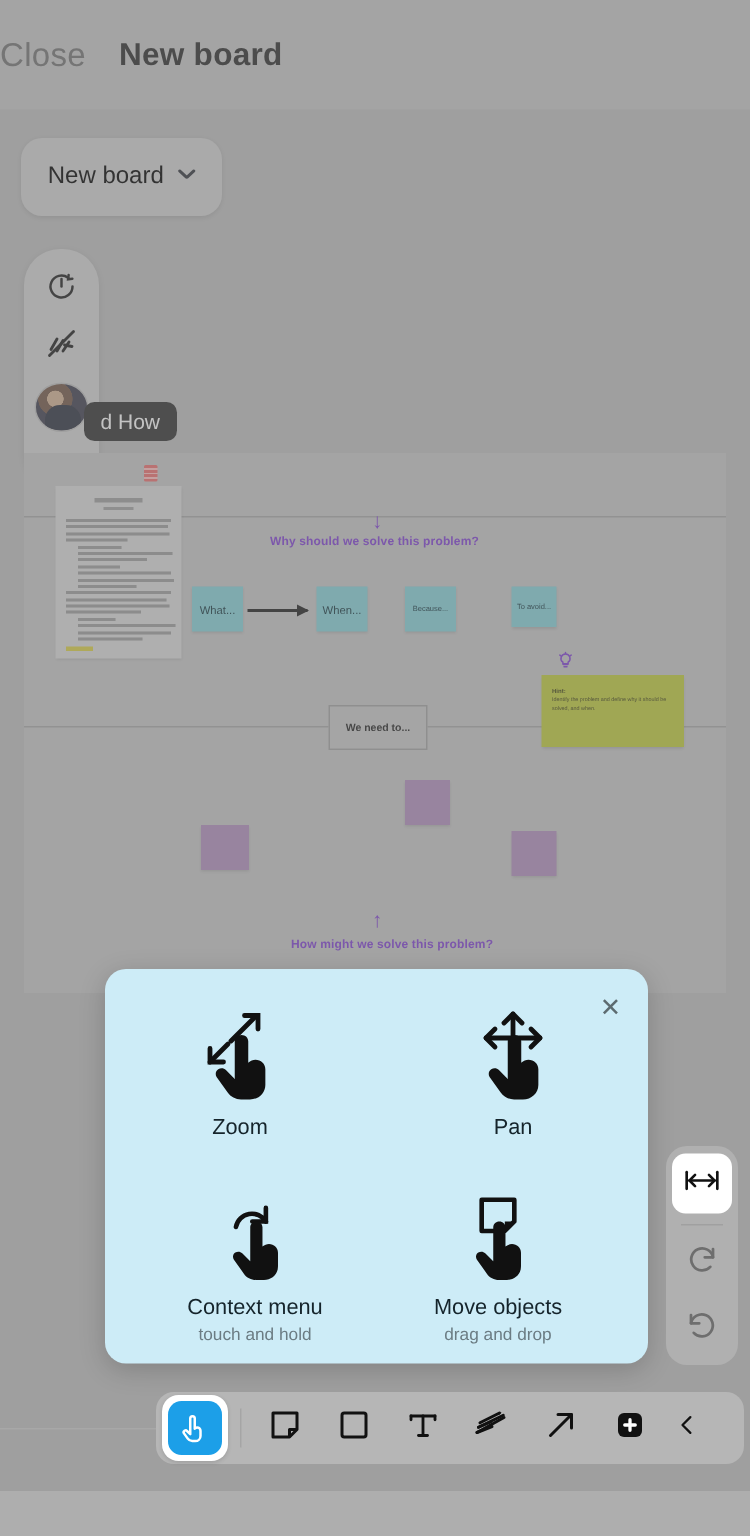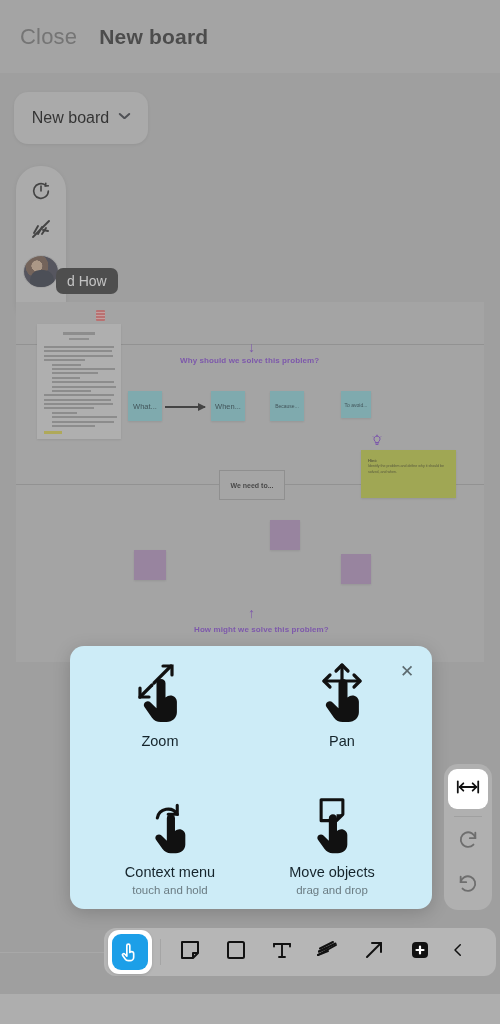--- a/index.html
+++ b/index.html
@@ -15,21 +15,21 @@
     background: #b4b4b4;
   }
 
   
   .dim { position: absolute; inset: 0; background: rgba(128,128,128,0.40); pointer-events: none; }
 
   
   .header {
     position: absolute; top: 0; left: 0; width: 500px; height: 73px;
     background: #bcbcbc;
-    display: flex; align-items: center; padding-left: 20px; gap: 22px;
+    display: flex; align-items: center; gap: 22px;
   }
   .close-btn { font-size: 22px; color: #6e6e6e; letter-spacing: .2px; }
   .board-title { font-size: 21px; font-weight: 700; color: #2b2b2b; letter-spacing: .2px; }
 
   
   .board-chip {
     position: absolute; top: 92px; left: 14px;
     width: 134px; height: 52px; border-radius: 14px;
     background: #c6c6c6;
     display: flex; align-items: center; justify-content: center; gap: 10px;
@@ -134,21 +134,21 @@
     position: absolute; left: 70px; top: 646px; width: 362px; height: 263px;
     background: #cdecf7; border-radius: 14px;
     box-shadow: 0 4px 18px rgba(0,0,0,.18);
   }
   .modal-close {
     position: absolute; right: 14px; top: 14px; width: 22px; height: 22px;
     display: flex; align-items: center; justify-content: center;
     color: #5d6b70; font-size: 17px; cursor: pointer;
   }
   .grid-top {
-    position: absolute; top: 11px; left: 0; width: 100%;
+    position: absolute; top: 22px; left: 0; width: 100%;
     display: flex; justify-content: center; gap: 72px;
   }
   .grid-bottom {
     position: absolute; top: 142px; left: 0; width: 100%;
     display: flex; justify-content: center; gap: 52px;
   }
   .gesture { width: 110px; display: flex; flex-direction: column; align-items: center; }
   .gesture .icon { height: 72px; display: flex; align-items: flex-end; justify-content: center; }
   .g-label { font-size: 14.5px; color: #15242b; margin-top: 4px; text-align: center; line-height: 1.15; }
   .g-sub { font-size: 11.5px; color: #6b7c83; margin-top: 3px; text-align: center; }

